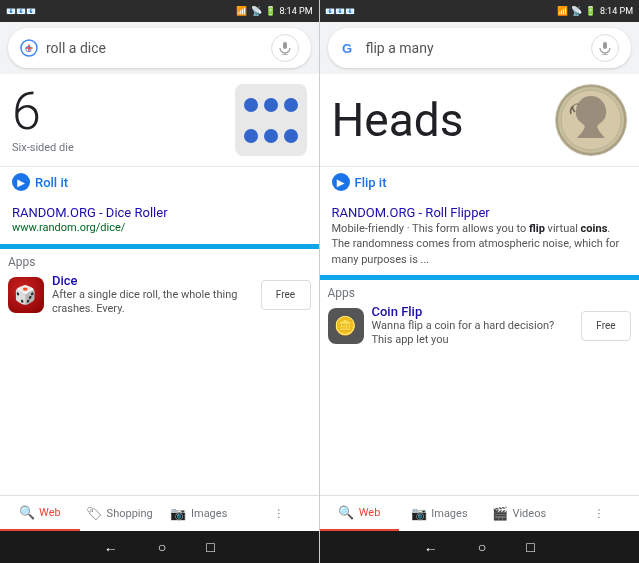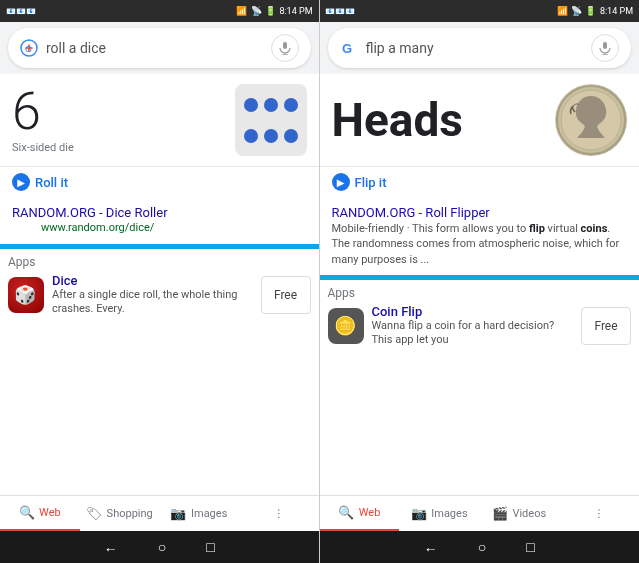--- a/index.html
+++ b/index.html
@@ -179,21 +179,20 @@
     }
     .result-title {
       font-size: 13px;
       color: #1a0dab;
       margin-bottom: 1px;
     }
     .result-url {
       font-size: 11px;
       color: #006621;
       margin-bottom: 2px;
-      margin-left: 29px;
     }
     .result-snippet {
       font-size: 11px;
       color: #545454;
       line-height: 1.4;
     }
     .result-snippet b {
       font-weight: 700;
       color: #202124;
     }
@@ -228,25 +227,25 @@
       color: #1a0dab;
       font-weight: 500;
     }
     .app-desc {
       font-size: 11px;
       color: #545454;
       line-height: 1.3;
     }
     .app-free-btn {
       width: 50px;
-      height: 38px;
+      height: 30px;
       border: 1px solid #dadce0;
       border-radius: 4px;
       background: white;
-      font-size: 12px;
+      font-size: 10px;
       color: #444;
       display: flex;
       align-items: center;
       justify-content: center;
       flex-shrink: 0;
     }
 
     
     .bottom-nav {
       height: 36px;
@@ -425,21 +424,21 @@
         <line x1="7" y1="12" x2="7" y2="14" stroke="#999" stroke-width="1.2"></line>
         <line x1="4" y1="14" x2="10" y2="14" stroke="#999" stroke-width="1.2"></line>
       </svg>
     </div>
   </div>
 
   <div class="content-area">
 
     <div class="result-card">
       <div>
-        <div class="heads-text-big" style="font-size:46px; font-weight:700; color:#202124;">Heads</div>
+        <div class="heads-text-big" style="font-size:46px; font-weight:400; color:#202124;">Heads</div>
       </div>
 
       <div class="coin-image">
         <svg width="72" height="72" viewBox="0 0 72 72">
           <circle cx="36" cy="36" r="34" fill="#c8bfa0" stroke="#a8a080" stroke-width="2"></circle>
           <circle cx="36" cy="36" r="30" fill="#d4c8a8" stroke="#b8b090" stroke-width="1"></circle>
 
           <path d="M36 12 C28 12 22 18 21 26 C20 32 23 37 28 40 C30 41 30 43 29 45 C27 49 24 51 22 54 L50 54 C48 51 45 49 43 45 C42 43 42 41 44 40 C49 37 52 32 51 26 C50 18 44 12 36 12Z" fill="#8a8070" opacity="0.8"></path>
 
           <path d="M20 28 C18 26 17 24 18 22 C16 24 15 27 16 30" stroke="#6a6050" stroke-width="1.5" fill="none"></path>

